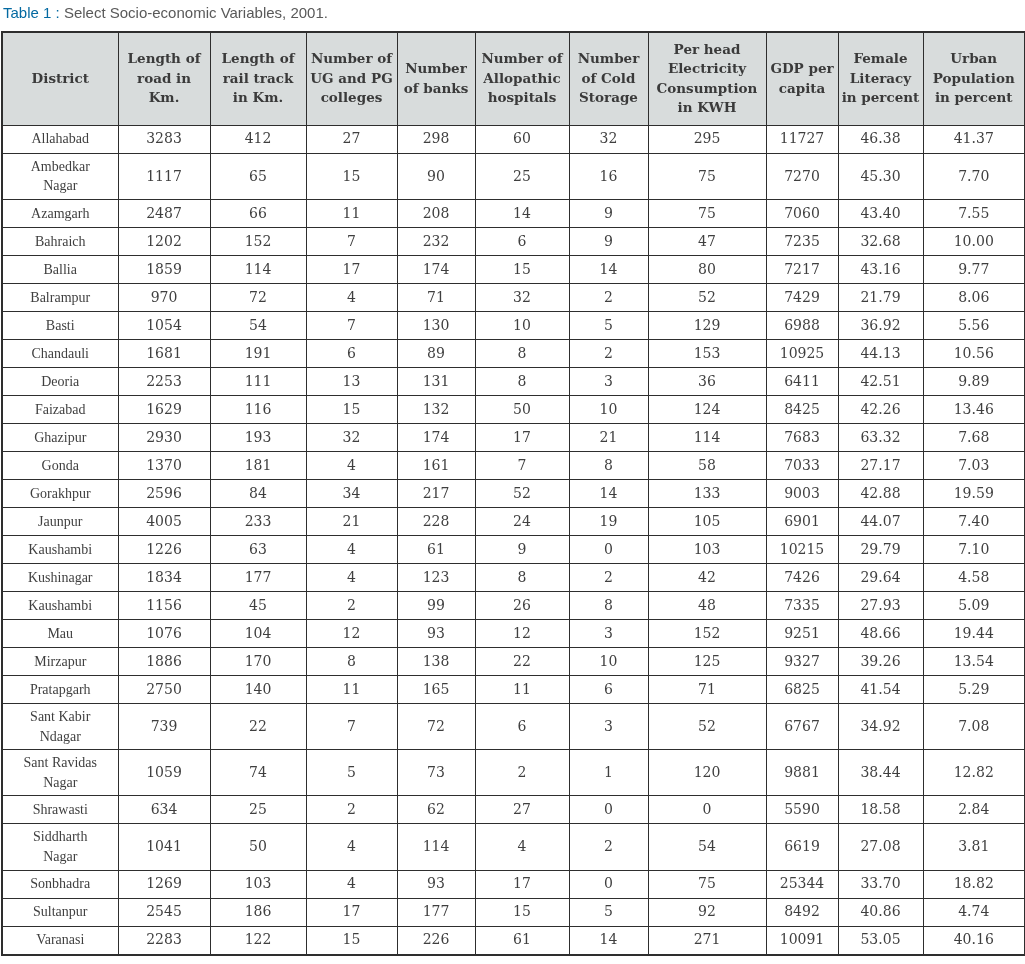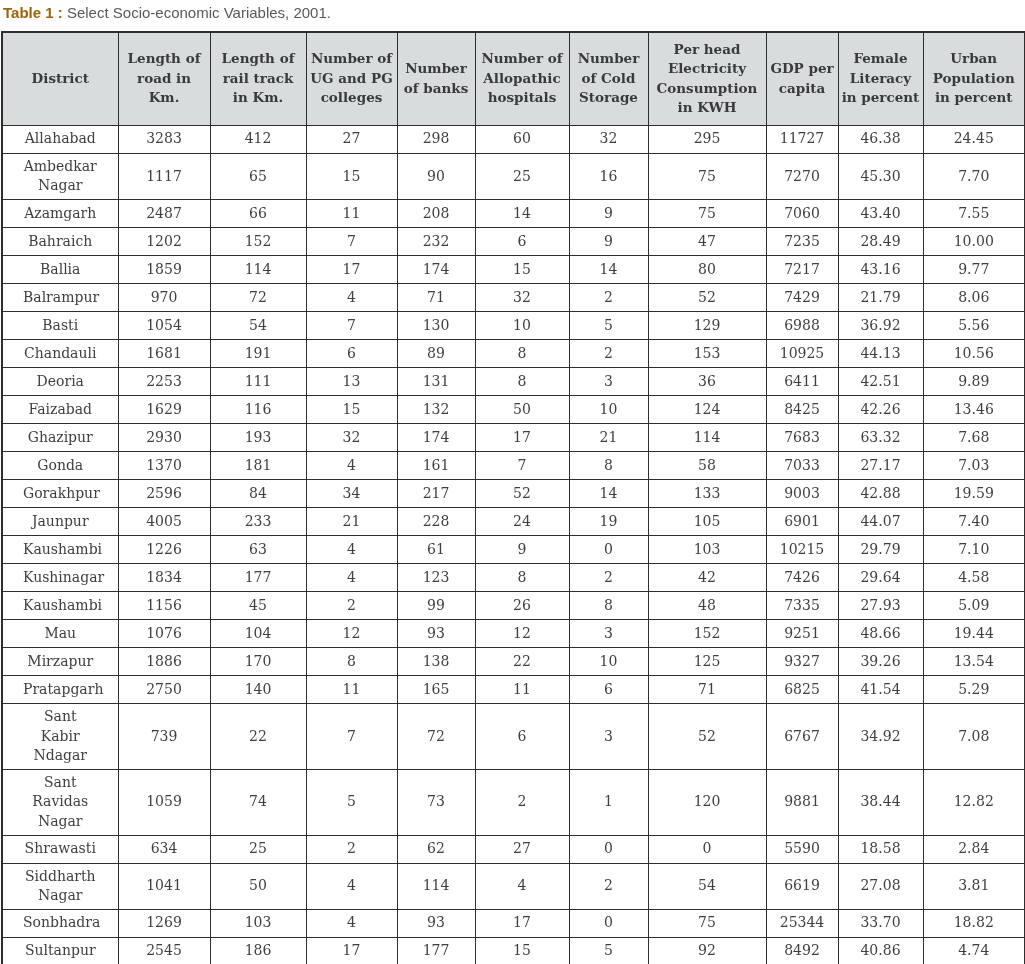--- a/index.html
+++ b/index.html
@@ -13,22 +13,22 @@
     box-sizing: border-box;
   }
   .caption {
     font-family: "Liberation Sans", sans-serif;
     font-size: 15px;
     color: #595959;
     padding: 5px 2px 9px 3px;
     line-height: 1.1;
   }
   .caption .caption-label {
-    color: #a16207;
-    font-weight: bold;
+    color: #0369a1;
+    font-weight: normal;
   }
   table.data-table {
     border-collapse: collapse;
     table-layout: fixed;
     width: 1023px;
     margin-left: 1px;
     font-family: "DejaVu Serif", serif;
     border: 2px solid #2e2e2e;
   }
   table.data-table th,
@@ -49,20 +49,21 @@
   table.data-table td {
     color: #3f3f3f;
     font-size: 14px;
     line-height: 1.4;
     padding: 3px 2px;
     height: 21px;
     background: #ffffff;
   }
   table.data-table td.district-cell {
     padding: 3px 20px;
+    font-family: Liberation Serif, serif;
   }
   
   col.c0  { width: 116px; }
   col.c1  { width: 92px; }
   col.c2  { width: 96px; }
   col.c3  { width: 91px; }
   col.c4  { width: 78px; }
   col.c5  { width: 94px; }
   col.c6  { width: 79px; }
   col.c7  { width: 118px; }
@@ -113,21 +114,21 @@
           <td class="district-cell">Allahabad</td>
           <td>3283</td>
           <td>412</td>
           <td>27</td>
           <td>298</td>
           <td>60</td>
           <td>32</td>
           <td>295</td>
           <td>11727</td>
           <td>46.38</td>
-          <td>24.45</td>
+          <td>41.37</td>
         </tr>
         <tr>
           <td class="district-cell">Ambedkar Nagar</td>
           <td>1117</td>
           <td>65</td>
           <td>15</td>
           <td>90</td>
           <td>25</td>
           <td>16</td>
           <td>75</td>
@@ -151,21 +152,21 @@
         <tr>
           <td class="district-cell">Bahraich</td>
           <td>1202</td>
           <td>152</td>
           <td>7</td>
           <td>232</td>
           <td>6</td>
           <td>9</td>
           <td>47</td>
           <td>7235</td>
-          <td>28.49</td>
+          <td>32.68</td>
           <td>10.00</td>
         </tr>
         <tr>
           <td class="district-cell">Ballia</td>
           <td>1859</td>
           <td>114</td>
           <td>17</td>
           <td>174</td>
           <td>15</td>
           <td>14</td>

